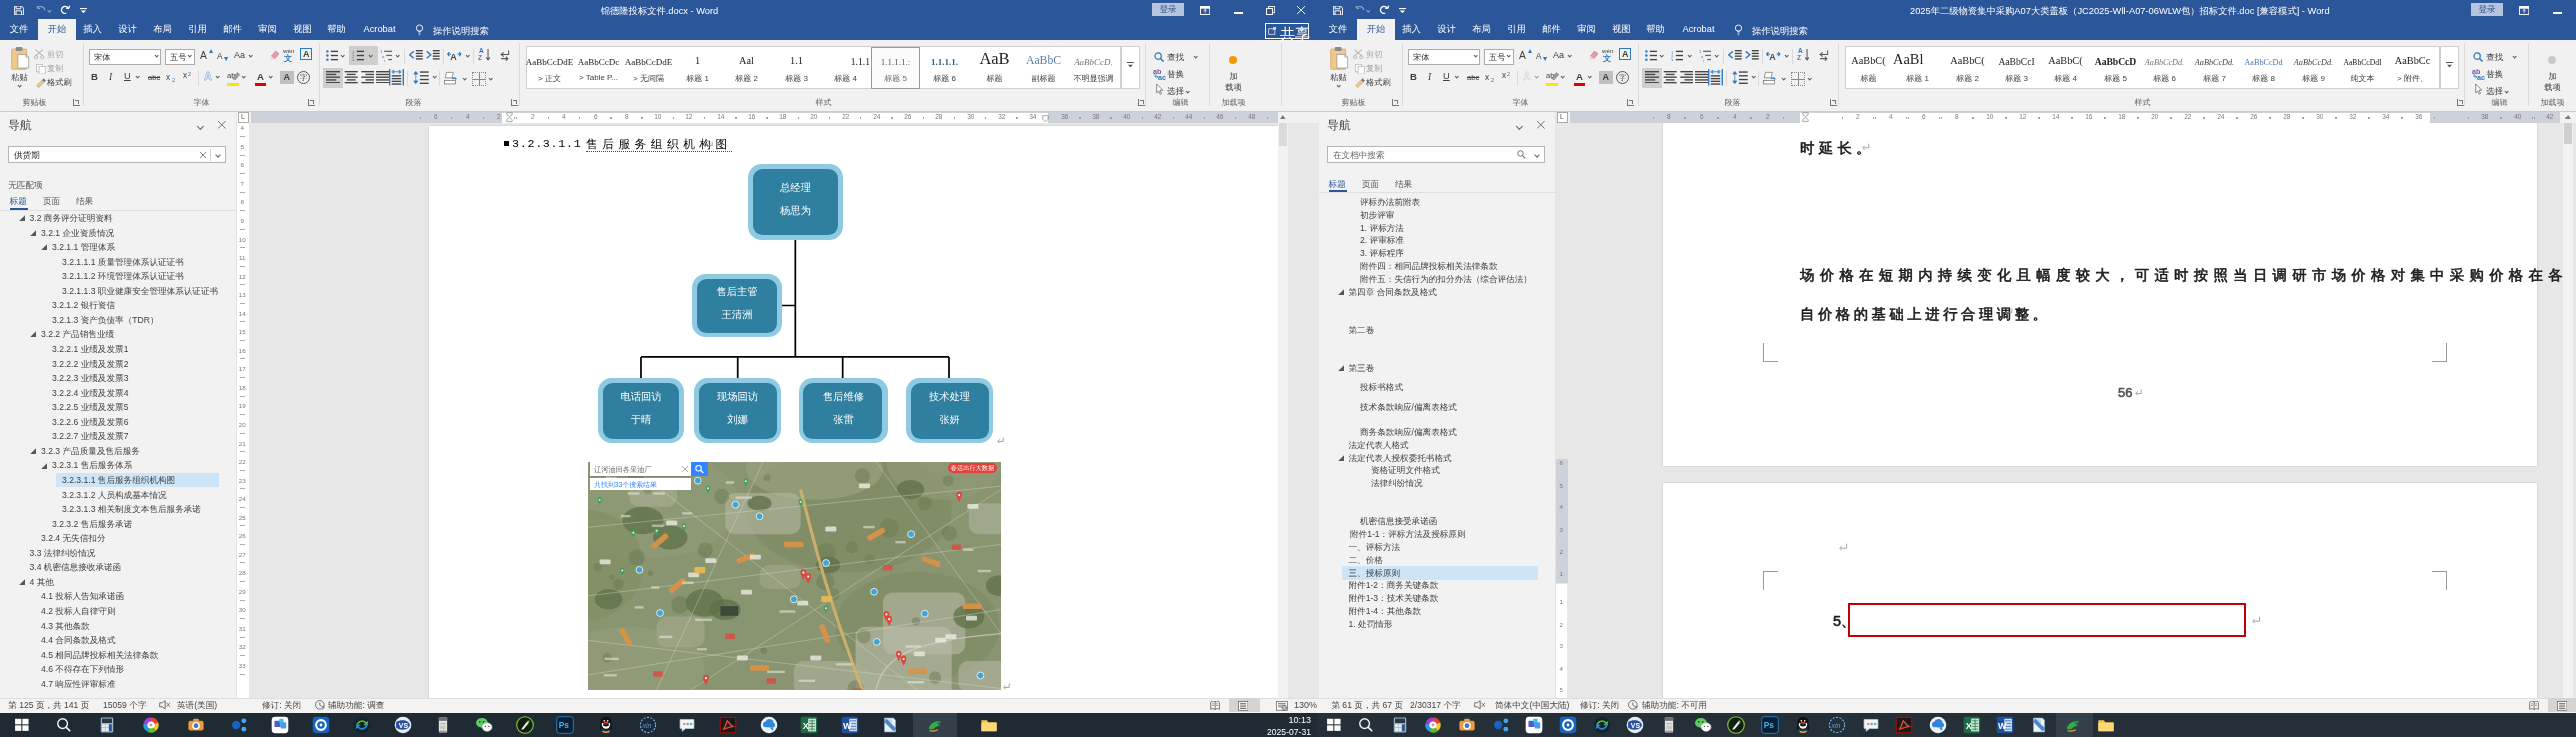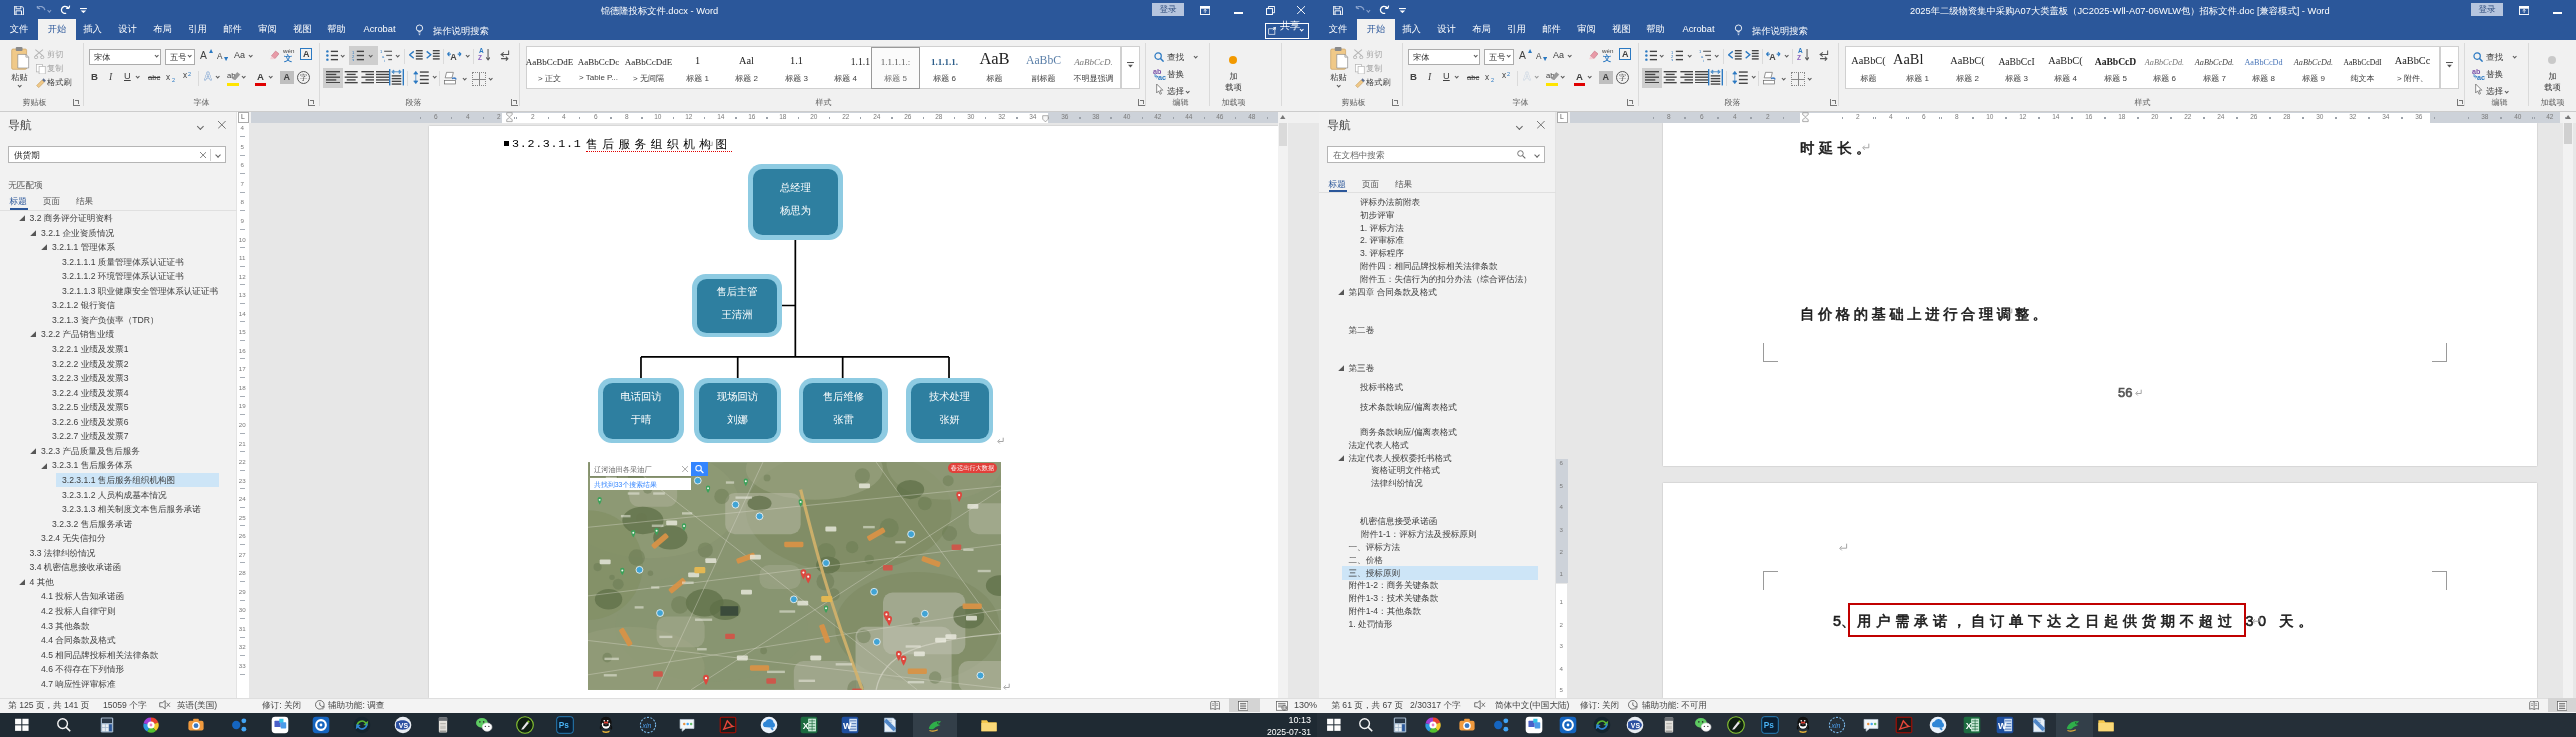--- a/index.html
+++ b/index.html
@@ -68,21 +68,21 @@
     <svg class="ab" style="left:415px;top:24px;opacity:1" width="9" height="11.7" viewBox="0 0 13 17">
       <circle cx="6.5" cy="6" r="4.6" stroke="#fff" fill="none" stroke-width="1.3"></circle>
       <path d="M4.5 10.5 h4 M5 13 h3 M5.5 15.5 h2" stroke="#fff" stroke-width="1.2"></path>
     </svg>
     <div class="ab" style="left:433px;top:25px;font-size:9.3px;color:#fff;white-space:nowrap;">操作说明搜索</div>
     <div class="ab" style="left:1265px;top:23px;width:44px;height:16px;border:0.7px solid #fff"></div>
     <svg class="ab" style="left:1268px;top:26px;opacity:1" width="9.6" height="9" viewBox="0 0 14 13">
       <rect x="1" y="4" width="9" height="8" stroke="#fff" fill="none"></rect>
       <path d="M7 6 L11 2 M11 2 l-3.5 0.5 M11 2 l-0.5 3.5" stroke="#fff" fill="none" stroke-width="1.2"></path>
     </svg>
-    <div class="ab" style="left:1280px;top:19px;font-size:10px;color:#fff;white-space:nowrap;">共享</div>
+    <div class="ab" style="left:1280px;top:25px;font-size:15px;color:#fff;white-space:nowrap;">共享</div>
     <div class="ab" style="left:1300px;top:28px;width:3.4px;height:3.4px;border-right:1px solid #fff;border-bottom:1px solid #fff;transform:rotate(45deg)"></div>
     <div class="ribbon">
       <svg class="ab" style="left:11px;top:4.8px;opacity:1" width="19" height="25" viewBox="0 0 28 36">
         <rect x="1" y="4" width="22" height="30" rx="2" fill="#f0c988" stroke="#caa05f"></rect>
         <rect x="7" y="1" width="10" height="6" rx="1.5" fill="#8a8a8a"></rect>
         <path d="M10 12 h12 l4 4 v16 h-16 z" fill="#fff" stroke="#8a8a8a"></path>
         <path d="M22 12 v4 h4" fill="none" stroke="#8a8a8a"></path>
       </svg>
       <div class="ab" style="left:-49px;top:31px;width:137px;text-align:center;font-size:8.2px;color:#404040;white-space:nowrap;">粘贴</div>
       <div class="ab" style="left:18px;top:43px;width:3.4px;height:3.4px;border-right:1px solid #5a5a5a;border-bottom:1px solid #5a5a5a;transform:rotate(45deg)"></div>
@@ -1202,21 +1202,21 @@
       <div class="nitem" style="left:41px;top:290px">技术条款响应/偏离表格式</div>
       <div class="nitem" style="left:41px;top:315px">商务条款响应/偏离表格式</div>
       <div class="nitem" style="left:29.5px;top:328px">法定代表人格式</div>
       <svg class="ab" style="left:19px;top:343px;opacity:1" width="6.2" height="6.2" viewBox="0 0 9 9">
         <path d="M9 0 L9 9 L0 9 z" fill="#575757"></path>
       </svg>
       <div class="nitem" style="left:29.5px;top:341px">法定代表人授权委托书格式</div>
       <div class="nitem" style="left:52px;top:353px">资格证明文件格式</div>
       <div class="nitem" style="left:52px;top:366px">法律纠纷情况</div>
       <div class="nitem" style="left:41px;top:404px">机密信息接受承诺函</div>
-      <div class="nitem" style="left:42px;top:417px">附件1-1：评标方法及授标原则</div>
+      <div class="nitem" style="left:31px;top:417px">附件1-1：评标方法及授标原则</div>
       <div class="nitem" style="left:29.5px;top:430px">一、评标方法</div>
       <div class="nitem" style="left:29.5px;top:443px">二、价格</div>
       <div class="ab" style="left:23px;top:454px;width:196px;height:13.7px;background:#cde5f7"></div>
       <div class="nitem" style="left:29.5px;top:456px">三、授标原则</div>
       <div class="nitem" style="left:29.5px;top:468px">附件1-2：商务关键条款</div>
       <div class="nitem" style="left:29.5px;top:481px">附件1-3：技术关键条款</div>
       <div class="nitem" style="left:29.5px;top:494px">附件1-4：其他条款</div>
       <div class="nitem" style="left:29.5px;top:507px">1. 处罚情形</div>
     </div>
     <div class="ab" style="left:237px;top:112px;width:11.7px;height:586px;background:#e7e7e7"></div>
@@ -1236,38 +1236,38 @@
     <div class="ab" style="left:238px;top:112px;width:11px;height:11px;background:#fff;border:0.7px solid #aaa">
       <div style="font-size:6.9px;color:#555;padding-left:2.1px">L</div>
     </div>
     <div class="ab" style="left:249px;top:123px;width:1008px;height:575px;background:#e7e7e7;overflow:hidden"></div>
     <div class="ab page" style="left:344px;top:123px;width:874px;height:343px;background:#fff"></div>
     <div class="ab page" style="left:344px;top:483px;width:874px;height:215px;background:#fff"></div>
     <div class="ab" style="left:481px;top:139px;font-size:14.4px;color:#1c1c1c;white-space:nowrap;-webkit-text-stroke:0.6px #1c1c1c;letter-spacing:4.3px;">时延长。</div>
     <svg class="ab" style="left:543px;top:143px;opacity:1" width="8.2" height="8.2" viewBox="0 0 12 12">
       <path d="M10 1 v6.0 h-8 M4 4.0 l-3 3.04 l3 3" stroke="#9a9a9a" fill="none" stroke-width="1.3"></path>
     </svg>
+    <div class="ab" style="left:481px;top:266px;font-size:14.4px;color:#1c1c1c;white-space:nowrap;-webkit-text-stroke:0.6px #1c1c1c;letter-spacing:5.3px;">场价格在短期内持续变化且幅度较大，可适时按照当日调研市场价格对集中采购价格在各</div>
     <div class="ab" style="left:481px;top:305px;font-size:14.4px;color:#1c1c1c;white-space:nowrap;-webkit-text-stroke:0.6px #1c1c1c;letter-spacing:3.5px;">自价格的基础上进行合理调整。</div>
     <svg class="ab" style="left:686px;top:308px;opacity:1" width="8.2" height="8.2" viewBox="0 0 12 12">
       <path d="M10 1 v6.0 h-8 M4 4.0 l-3 3.04 l3 3" stroke="#9a9a9a" fill="none" stroke-width="1.3"></path>
     </svg>
     <div class="ab" style="left:444px;top:343px;width:15px;height:19px;border-left:1px solid #9a9a9a;border-bottom:1px solid #9a9a9a"></div>
     <div class="ab" style="left:1113px;top:343px;width:15px;height:19px;border-right:1px solid #9a9a9a;border-bottom:1px solid #9a9a9a"></div>
     <div class="ab" style="left:799px;top:385px;font-size:13px;color:#555;white-space:nowrap;-webkit-text-stroke:0.6px #555;">56</div>
     <svg class="ab" style="left:816px;top:389px;opacity:1" width="7.6" height="7.6" viewBox="0 0 11 11">
       <path d="M9 1 v5.5 h-7 M4 3.5 l-3 2.87 l3 3" stroke="#9a9a9a" fill="none" stroke-width="1.3"></path>
     </svg>
     <div class="ab" style="left:444px;top:571px;width:15px;height:19px;border-left:1px solid #9a9a9a;border-top:1px solid #9a9a9a"></div>
     <div class="ab" style="left:1113px;top:571px;width:15px;height:19px;border-right:1px solid #9a9a9a;border-top:1px solid #9a9a9a"></div>
     <svg class="ab" style="left:520px;top:543px;opacity:1" width="9" height="9" viewBox="0 0 13 13">
       <path d="M11 1 v6.5 h-9 M4 4.5 l-3 3.21 l3 3" stroke="#9a9a9a" fill="none" stroke-width="1.3"></path>
     </svg>
     <div class="ab" style="left:514px;top:612px;font-size:14.4px;color:#1c1c1c;white-space:nowrap;-webkit-text-stroke:0.6px #1c1c1c;">5、</div>
     <div class="ab" style="left:529px;top:603px;width:398px;height:34px;border:2.1px solid #c00000"></div>
-    <div class="ab" style="left:538px;top:612px;font-size:14.4px;color:#1c1c1c;white-space:nowrap;-webkit-text-stroke:0.6px #1c1c1c;letter-spacing:4.6px;">用户需承诺，自订单下达之日起供货期不超过 30 天。</div>
     <svg class="ab" style="left:933px;top:616px;opacity:1" width="9" height="9" viewBox="0 0 13 13">
       <path d="M11 1 v6.5 h-9 M4 4.5 l-3 3.21 l3 3" stroke="#9a9a9a" fill="none" stroke-width="1.3"></path>
     </svg>
     <div class="ab" style="left:1244px;top:112px;width:10.3px;height:586px;background:#f2f2f2"></div>
     <div class="ab" style="left:1245px;top:123px;width:8.2px;height:20.6px;background:#d0d0d0"></div>
     <svg class="ab" style="left:1246px;top:115px;opacity:1" width="6.2" height="4.1" viewBox="0 0 9 6">
       <path d="M0 6 L4.5 0 L9 6 z" fill="#777"></path>
     </svg>
     <div class="ab" style="left:251px;top:112px;width:990px;height:11px;background:#cdd2d9"></div>
     <div class="ab" style="left:481px;top:113px;width:630px;height:9.6px;background:#fff"></div>

